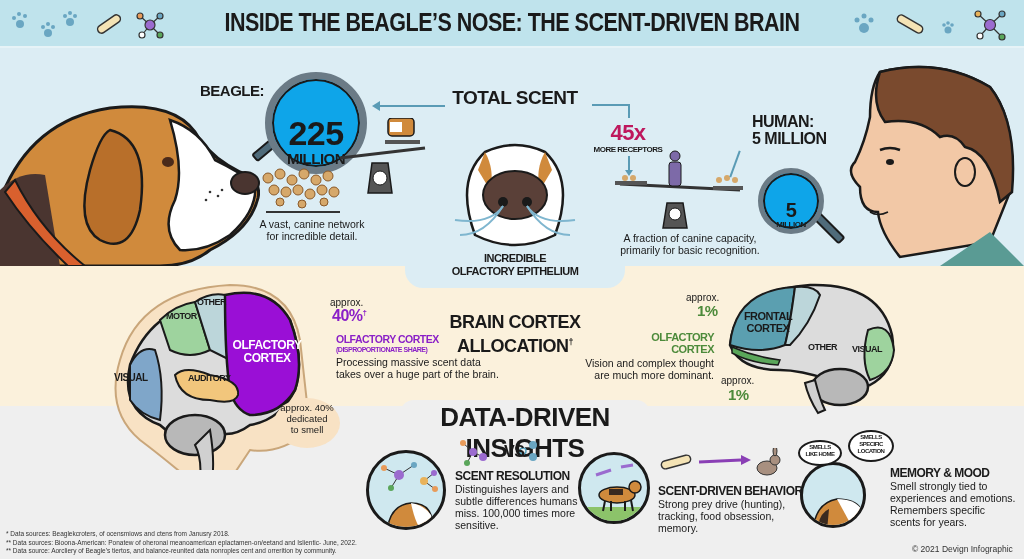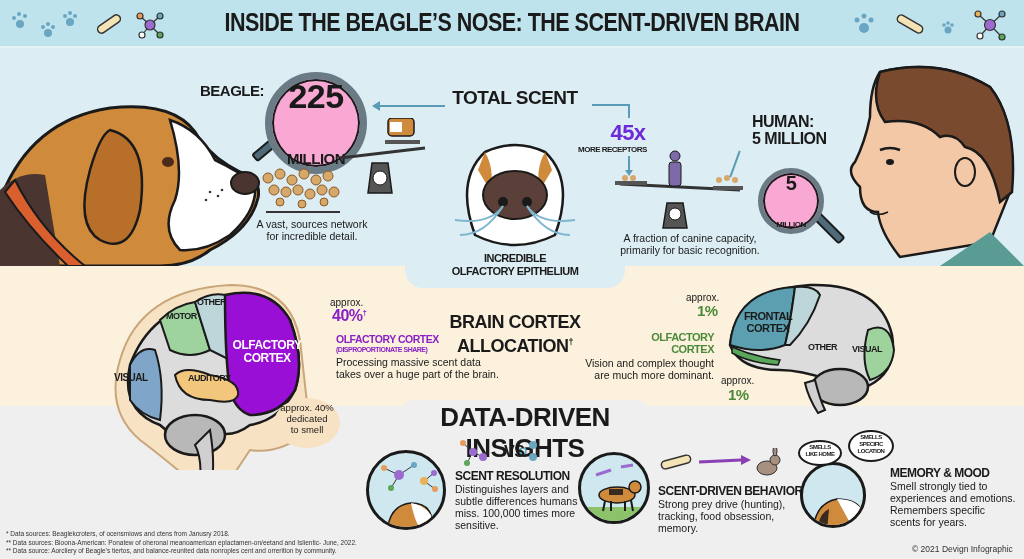--- a/index.html
+++ b/index.html
@@ -6,25 +6,25 @@
 body{width:1024px;height:559px;overflow:hidden;background:#f0f0f0;font-family:"Liberation Sans",sans-serif;color:#1a1a1a;position:relative}
 .abs{position:absolute}
 #header{left:0;top:0;width:1024px;height:48px;background:#bfe3ec;border-bottom:2px solid #e6f3f7}
 #title{left:0;top:8px;width:1024px;text-align:center;font-size:25px;font-weight:900;letter-spacing:-0.6px;transform:scaleX(0.86);transform-origin:center}
 #top{left:0;top:48px;width:1024px;height:218px;background:#dcedf4}
 #mid{left:0;top:266px;width:1024px;height:140px;background:#fbf1dc}
 #bot{left:0;top:406px;width:1024px;height:153px;background:#efefef}
 #tab{left:405px;top:258px;width:220px;height:30px;background:#dcedf4;border-radius:0 0 18px 18px}
 .h{font-weight:900;letter-spacing:-0.5px}
 .small{font-size:10.5px;line-height:12px}
-.lens{border-radius:50%;border:7px solid #6b7b86;background:#f9a8d4;display:flex;flex-direction:column;align-items:center;justify-content:space-between;box-shadow:inset 0 0 0 2px #1a1a1a}
+.lens{border-radius:50%;border:7px solid #6b7b86;background:#0ea5e9;display:flex;flex-direction:column;align-items:center;justify-content:flex-end;box-shadow:inset 0 0 0 2px #1a1a1a}
 .circ{border-radius:50%;border:3px solid #1a1a1a;background:#cfe8ef;overflow:hidden;position:absolute}
 .purple{color:#8a1fc7}
 .green{color:#4c8a3a}
-.teal{color:#6d28d9}
+.teal{color:#be185d}
 </style>
 </head>
 <body>
 
 <div id="header" class="abs"></div>
 <div id="top" class="abs"></div>
 <div id="mid" class="abs"></div>
 <div id="bot" class="abs"></div>
 <div id="tab" class="abs"></div>
 
@@ -141,21 +141,21 @@
       <circle cx="52" cy="26" r="5"></circle>
       <circle cx="64" cy="22" r="5"></circle>
       <circle cx="76" cy="24" r="5"></circle>
     <circle cx="22" cy="34" r="4"></circle>
       <circle cx="44" cy="36" r="4"></circle>
       <circle cx="66" cy="34" r="4"></circle>
   </g>
   <line x1="8" y1="44" x2="82" y2="44" stroke="#333" stroke-width="2"></line>
 </svg>
 <div class="abs small" style="left:252px;top:218px;width:120px;text-align:center">
-  <div>A vast, sources network</div>
+  <div>A vast, canine network</div>
   <div>for incredible detail.</div>
 </div>
 
 <div class="abs h" style="left:440px;top:88px;width:150px;text-align:center;font-size:19px;line-height:20px">
   <div>TOTAL SCENT</div>
 </div>
 <div class="abs" style="left:592px;top:104px;width:38px;height:2px;background:#5a9bb5"></div>
 <div class="abs" style="left:628px;top:104px;width:2px;height:14px;background:#5a9bb5"></div>
 
 <svg class="abs" style="left:450px;top:140px" width="130" height="110">
@@ -171,21 +171,21 @@
       <path d="M77 66 Q90 85 125 80"></path>
       <path d="M77 66 Q95 95 120 95"></path>
     </g>
 </svg>
 <div class="abs h" style="left:440px;top:252px;width:150px;text-align:center;font-size:11px;line-height:13px">
   <div>INCREDIBLE</div>
   <div>OLFACTORY EPITHELIUM</div>
 </div>
 
 <div class="abs h teal" style="left:598px;top:120px;width:60px;text-align:center;font-size:22px">45x</div>
-<div class="abs h" style="left:578px;top:145px;width:100px;text-align:left;font-size:8px">MORE RECEPTORS</div>
+<div class="abs h" style="left:578px;top:145px;width:100px;text-align:center;font-size:8px">MORE RECEPTORS</div>
 <svg class="abs" style="left:615px;top:148px" width="130" height="90">
   <line x1="14" y1="8" x2="14" y2="25" stroke="#5a9bb5" stroke-width="2"></line>
   <path d="M10 22 L14 28 L18 22Z" fill="#5a9bb5"></path>
   <line x1="5" y1="36" x2="125" y2="42" stroke="#333" stroke-width="3"></line>
   <rect x="0" y="33" width="32" height="4" fill="#555"></rect>
   <rect x="98" y="38" width="30" height="4" fill="#555"></rect>
   <g fill="#d6a86a">
       <circle cx="10" cy="30" r="3"></circle>
       <circle cx="18" cy="30" r="3"></circle>
       <circle cx="104" cy="32" r="3"></circle>

